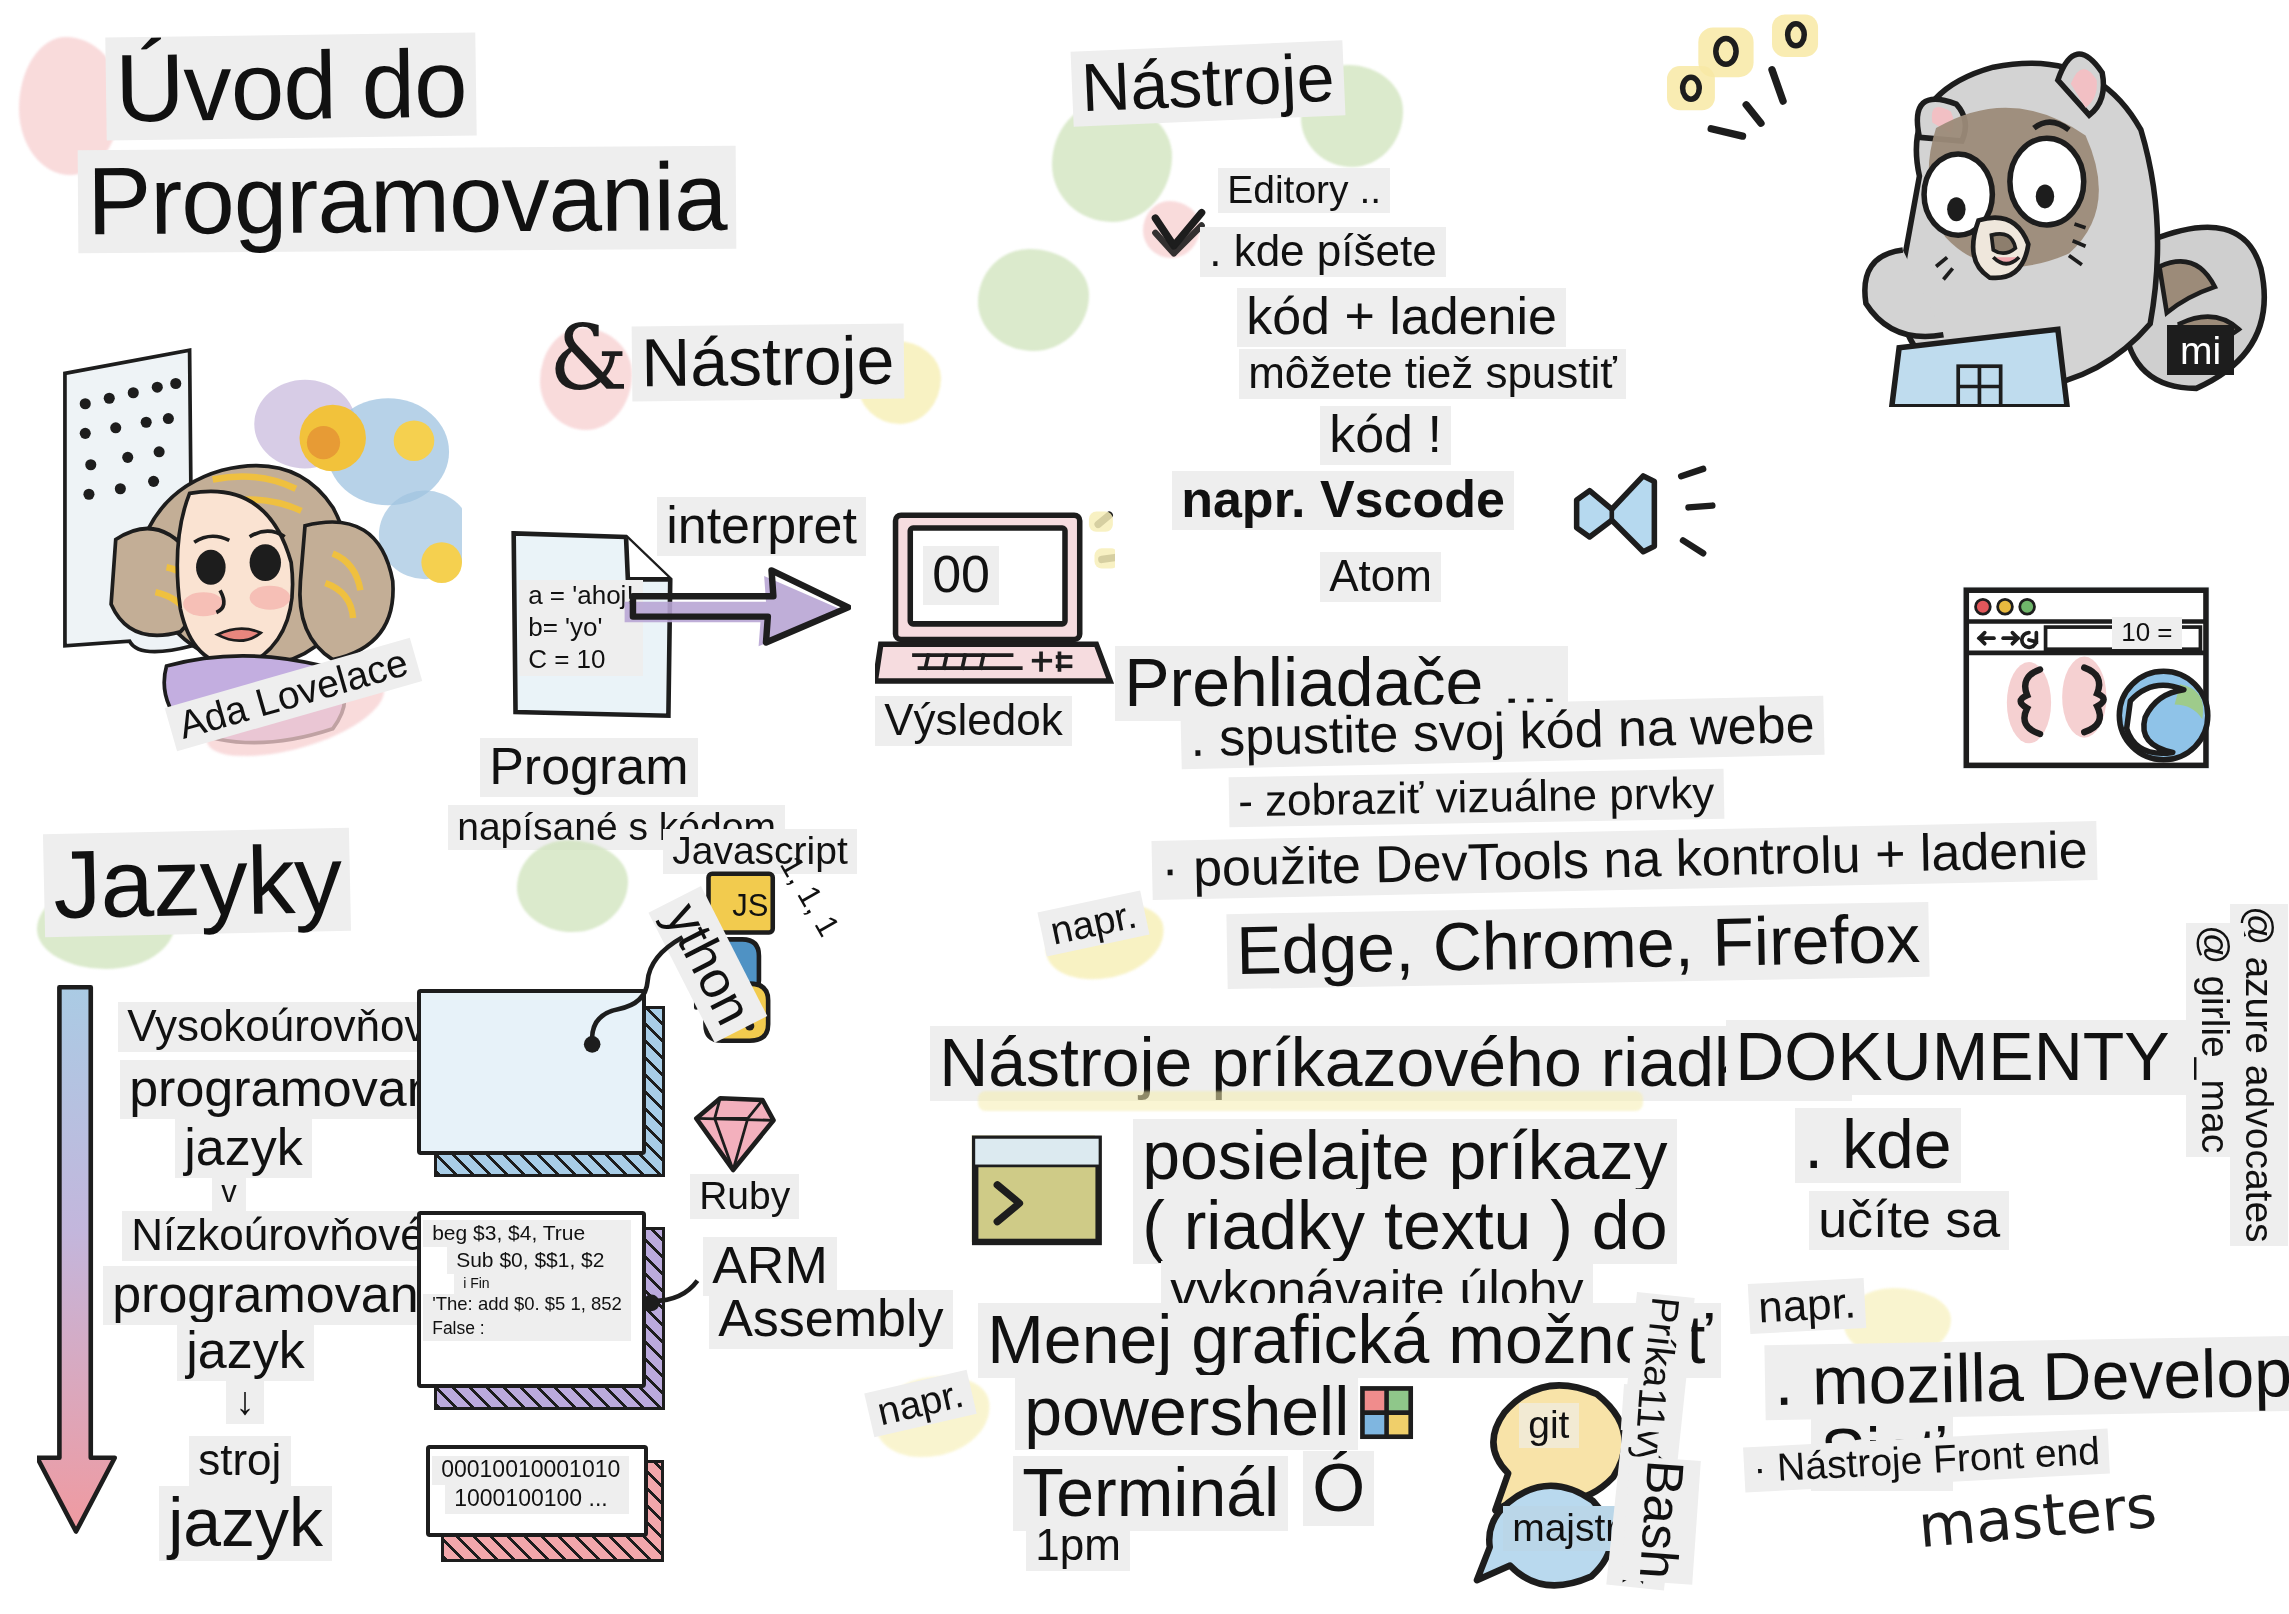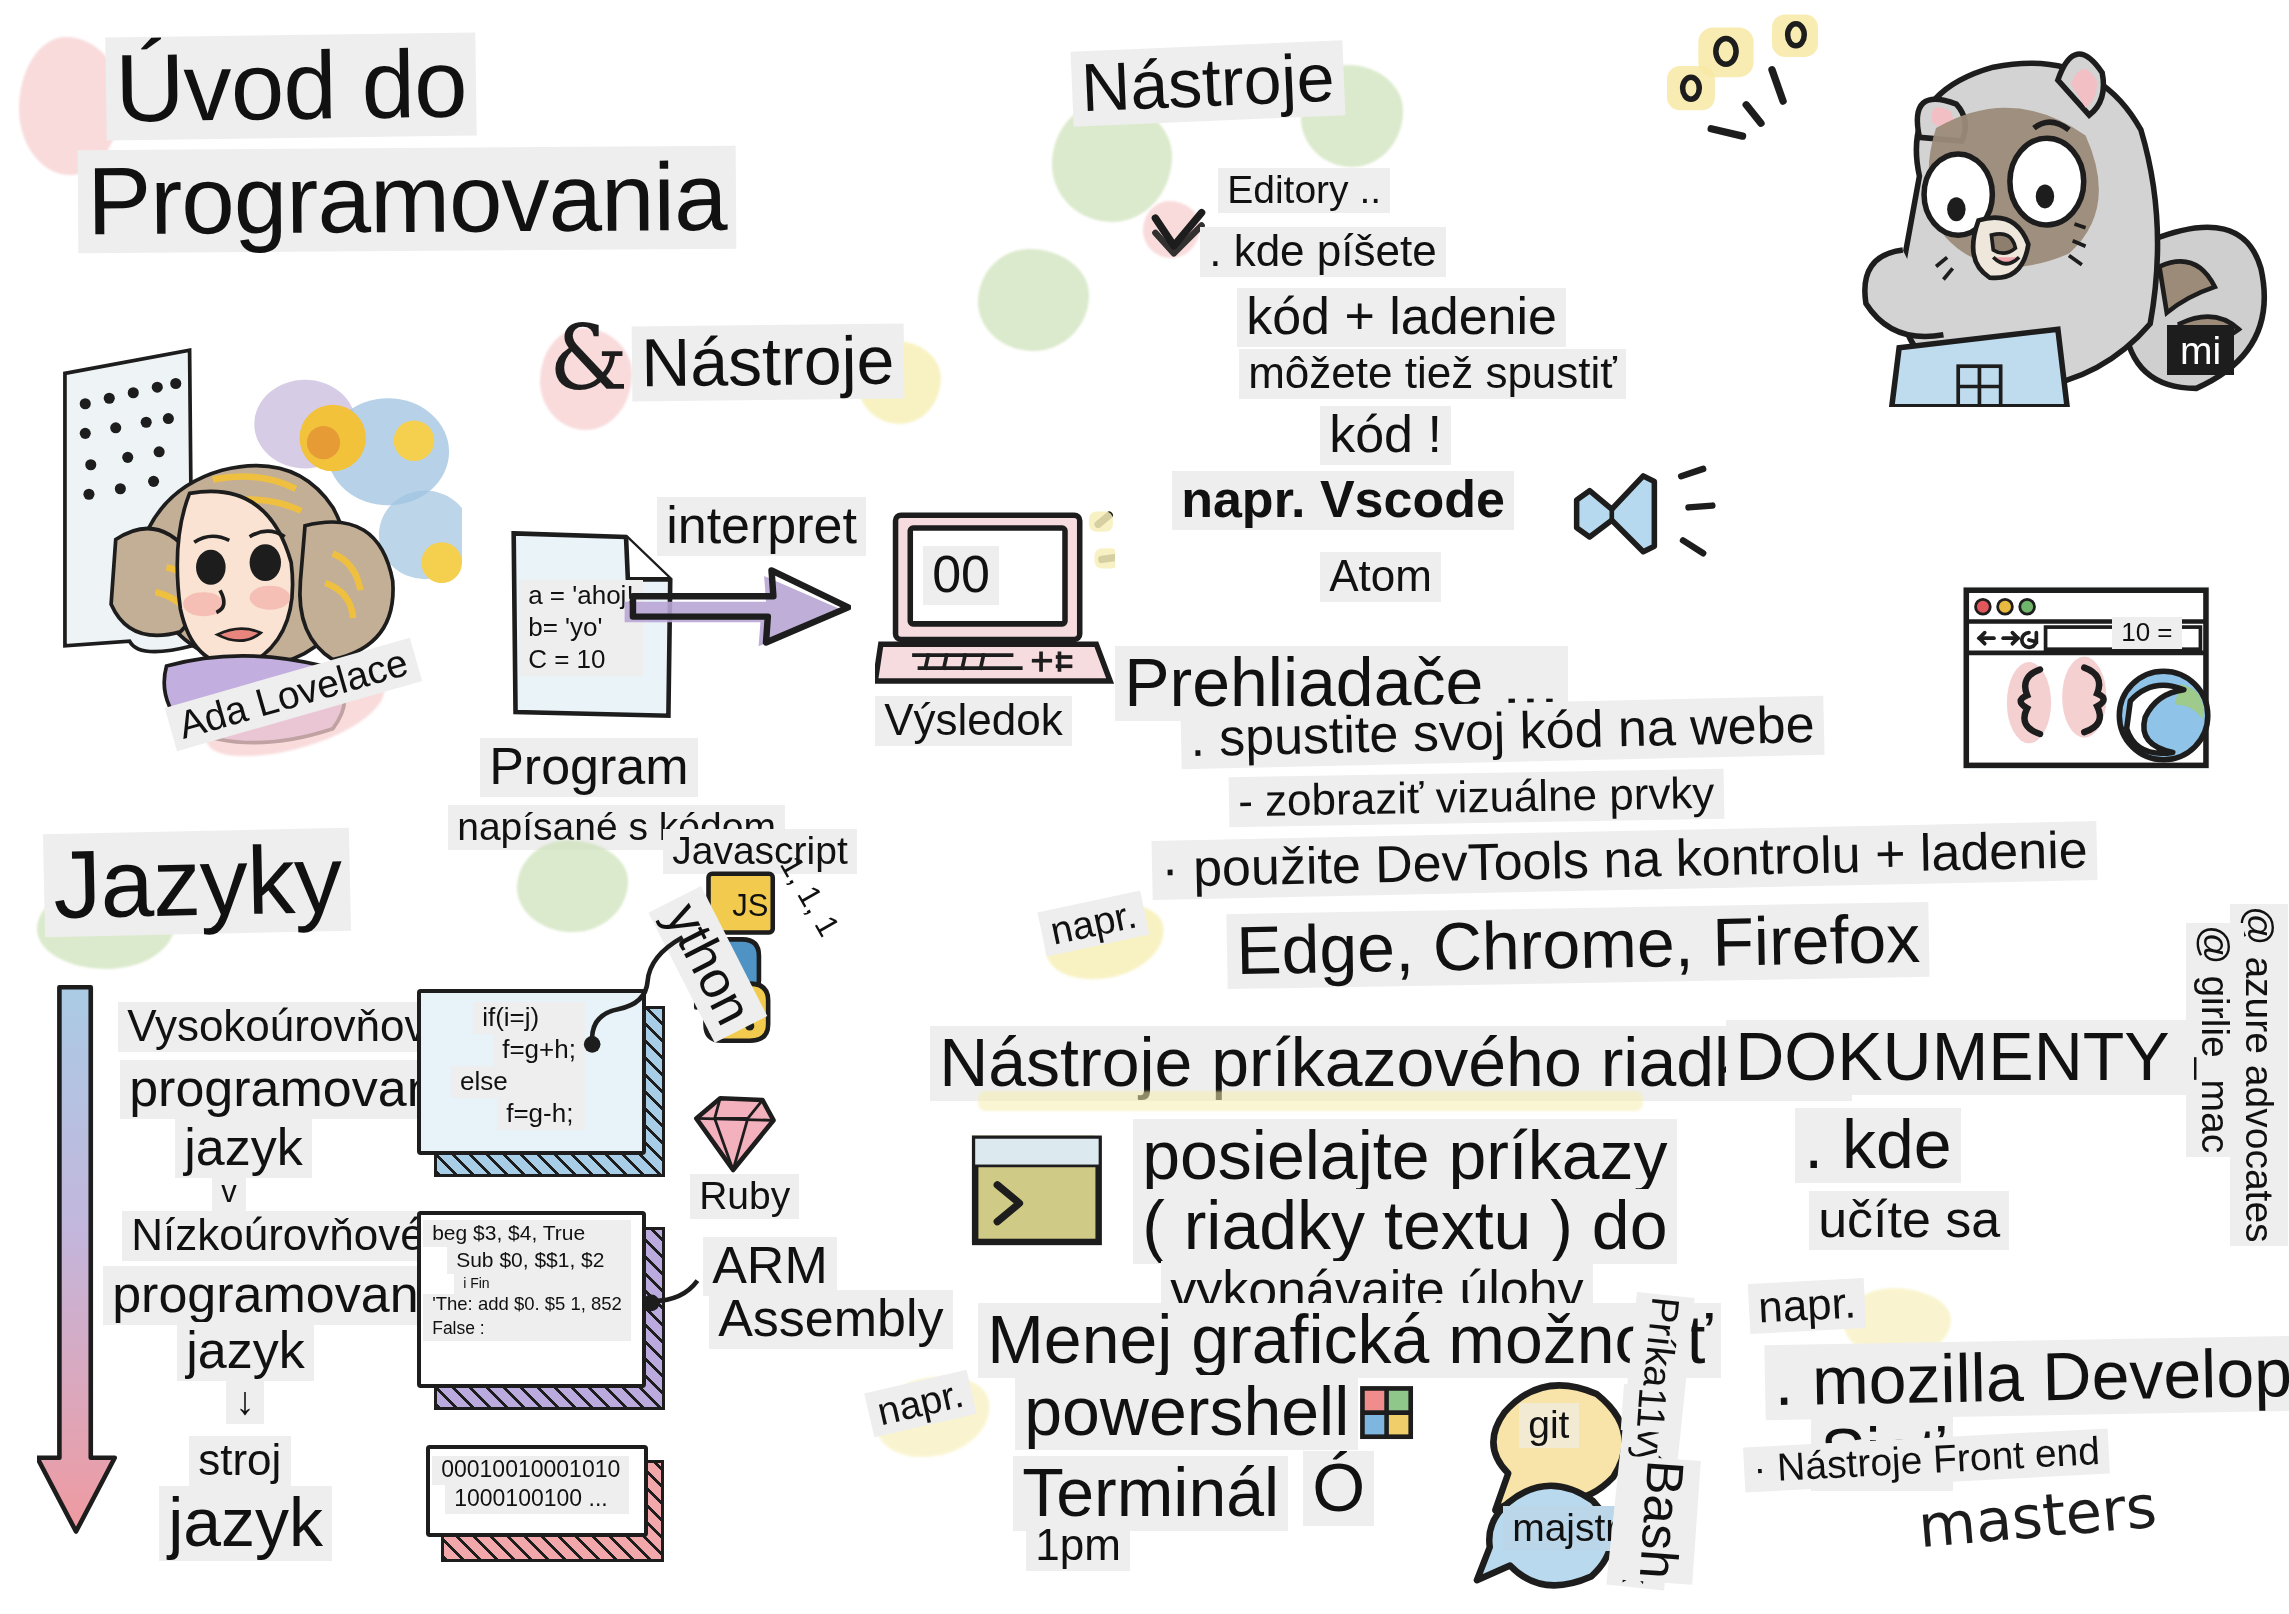--- a/index.html
+++ b/index.html
@@ -425,26 +425,20 @@
   </div>
   <div class="abs" style="left:189px;top:1436px;">
     <span class="hl t-ml light">stroj</span>
   </div>
   <div class="abs" style="left:159px;top:1486px;">
     <span class="hl t-xl light">jazyk</span>
   </div>
 
   <div class="hatch abs" style="left:434px;top:1006px;width:231px;height:171px;background-color:#a8cde7;"></div>
   <div class="sketchbox abs" style="left:417px;top:989px;width:229px;height:166px;background:#e7f2f9;"></div>
-  <div class="abs" style="left:449px;top:1002px;line-height:1.35;">
-    <span class="hl t-xs codeline" style="margin-left:24px;">if(i=j)</span>
-    <span class="hl t-xs codeline" style="margin-left:44px;">f=g+h;</span>
-    <span class="hl t-xs codeline" style="margin-left:1.8px;">else</span>
-    <span class="hl t-xs codeline" style="margin-left:48px;">f=g-h;</span>
-  </div>
 
   <div class="hatch abs" style="left:434px;top:1227px;width:231px;height:183px;background-color:#bbaadd;"></div>
   <div class="sketchbox abs" style="left:417px;top:1211px;width:229px;height:177px;background:#ffffff;"></div>
   <div class="abs" style="left:423px;top:1220px;line-height:1.22;">
     <span class="hl t-xxs codeline" style="">beg $3, $4, True</span>
     <span class="hl t-xxs codeline" style="margin-left:24px;">Sub $0, $$1, $2</span>
     <span class="hl t-xxs codeline" style="margin-left:31px;font-size:14px;">i Fin</span>
     <span class="hl t-xxs codeline" style="margin-left:0px;font-size:18.5px;">'The: add $0. $5 1, 852</span>
     <span class="hl t-xxs codeline" style="margin-left:0px;font-size:17.5px;">False :</span>
   </div>

